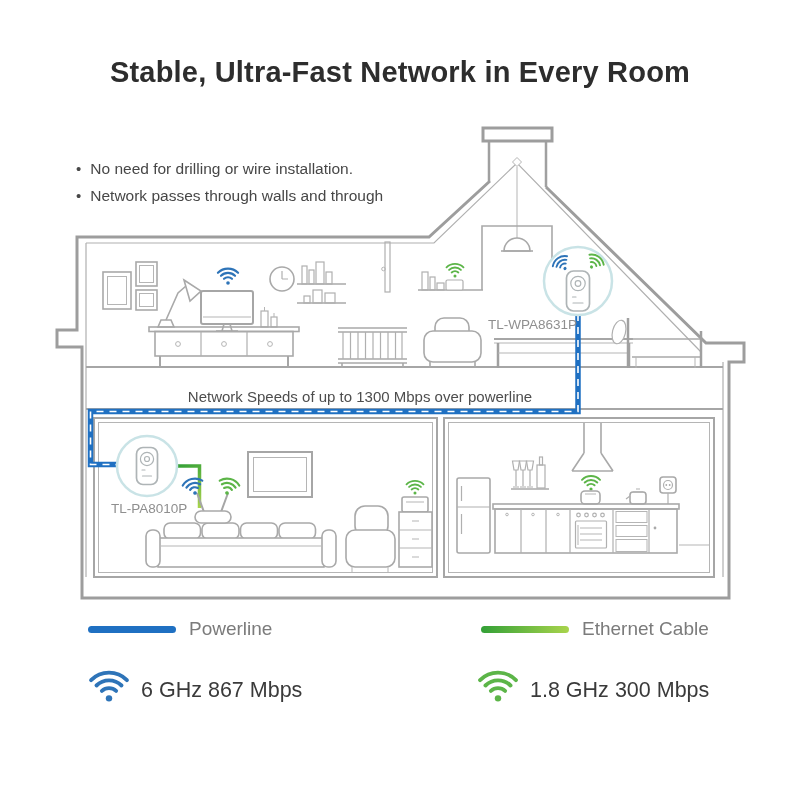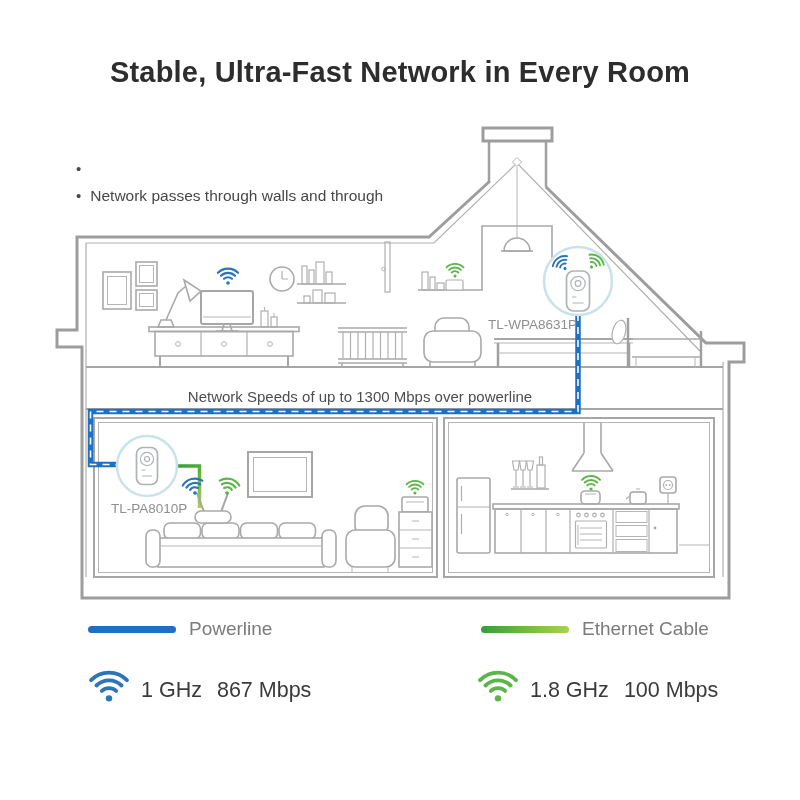--- a/index.html
+++ b/index.html
@@ -29,32 +29,33 @@
 
   .dev-label { font-size:13.5px; fill:#8f8f8f; font-family:"Liberation Sans", sans-serif; }
   .note-text { font-size:15px;  fill:#4d4d4d; font-family:"Liberation Sans", sans-serif; }
 
   .legend-item { position:absolute; top:618px; display:flex; align-items:center; gap:13px; }
   .legend-label { font-size:19px; color:#7b7b7b; }
   .legend-swatch { display:block; }
 
   .spec-item { position:absolute; top:669px; display:flex; align-items:center; gap:10px; }
   .spec-text { font-size:21.5px; color:#3a3a3a; padding-top:9px; }
-  .spec-text .speed { margin-left:15px; }
+  .spec-text .speed { margin-left:6px; }
 </style>
 </head>
 <body>
 
 <div class="canvas">
 
   <div class="title">Stable, Ultra-Fast Network in Every Room</div>
 
   <div class="bullets">
     <div class="bullet-line">
       <span class="dot">•</span>
+      <span>No need for drilling or wire installation.</span>
     </div>
     <div class="bullet-line">
       <span class="dot">•</span>
       <span>Network passes through walls and through</span>
     </div>
   </div>
 
   <svg class="house-svg" viewBox="0 0 800 800">
     <defs>
       <g id="wifi" fill="none" stroke="currentColor" stroke-linecap="round">
@@ -362,27 +363,27 @@
     <span class="legend-label">Powerline</span>
   </div>
 
   <div class="spec-item" style="left:87px">
     <svg width="44" height="33" viewBox="-13 -16.5 26 19">
       <g color="#2e74b8">
           <use href="#wifi"></use>
         </g>
     </svg>
     <div class="spec-text">
-      <span>1 GHz</span><span class="speed">867 Mbps</span>
+      <span>6 GHz</span><span class="speed">867 Mbps</span>
     </div>
   </div>
   <div class="spec-item" style="left:476px">
     <svg width="44" height="33" viewBox="-13 -16.5 26 19">
       <g color="#5cb548">
           <use href="#wifi"></use>
         </g>
     </svg>
     <div class="spec-text">
-      <span>1.8 GHz</span><span class="speed">100 Mbps</span>
+      <span>1.8 GHz</span><span class="speed">300 Mbps</span>
     </div>
   </div>
 
 </div>
 
 </body></html>

